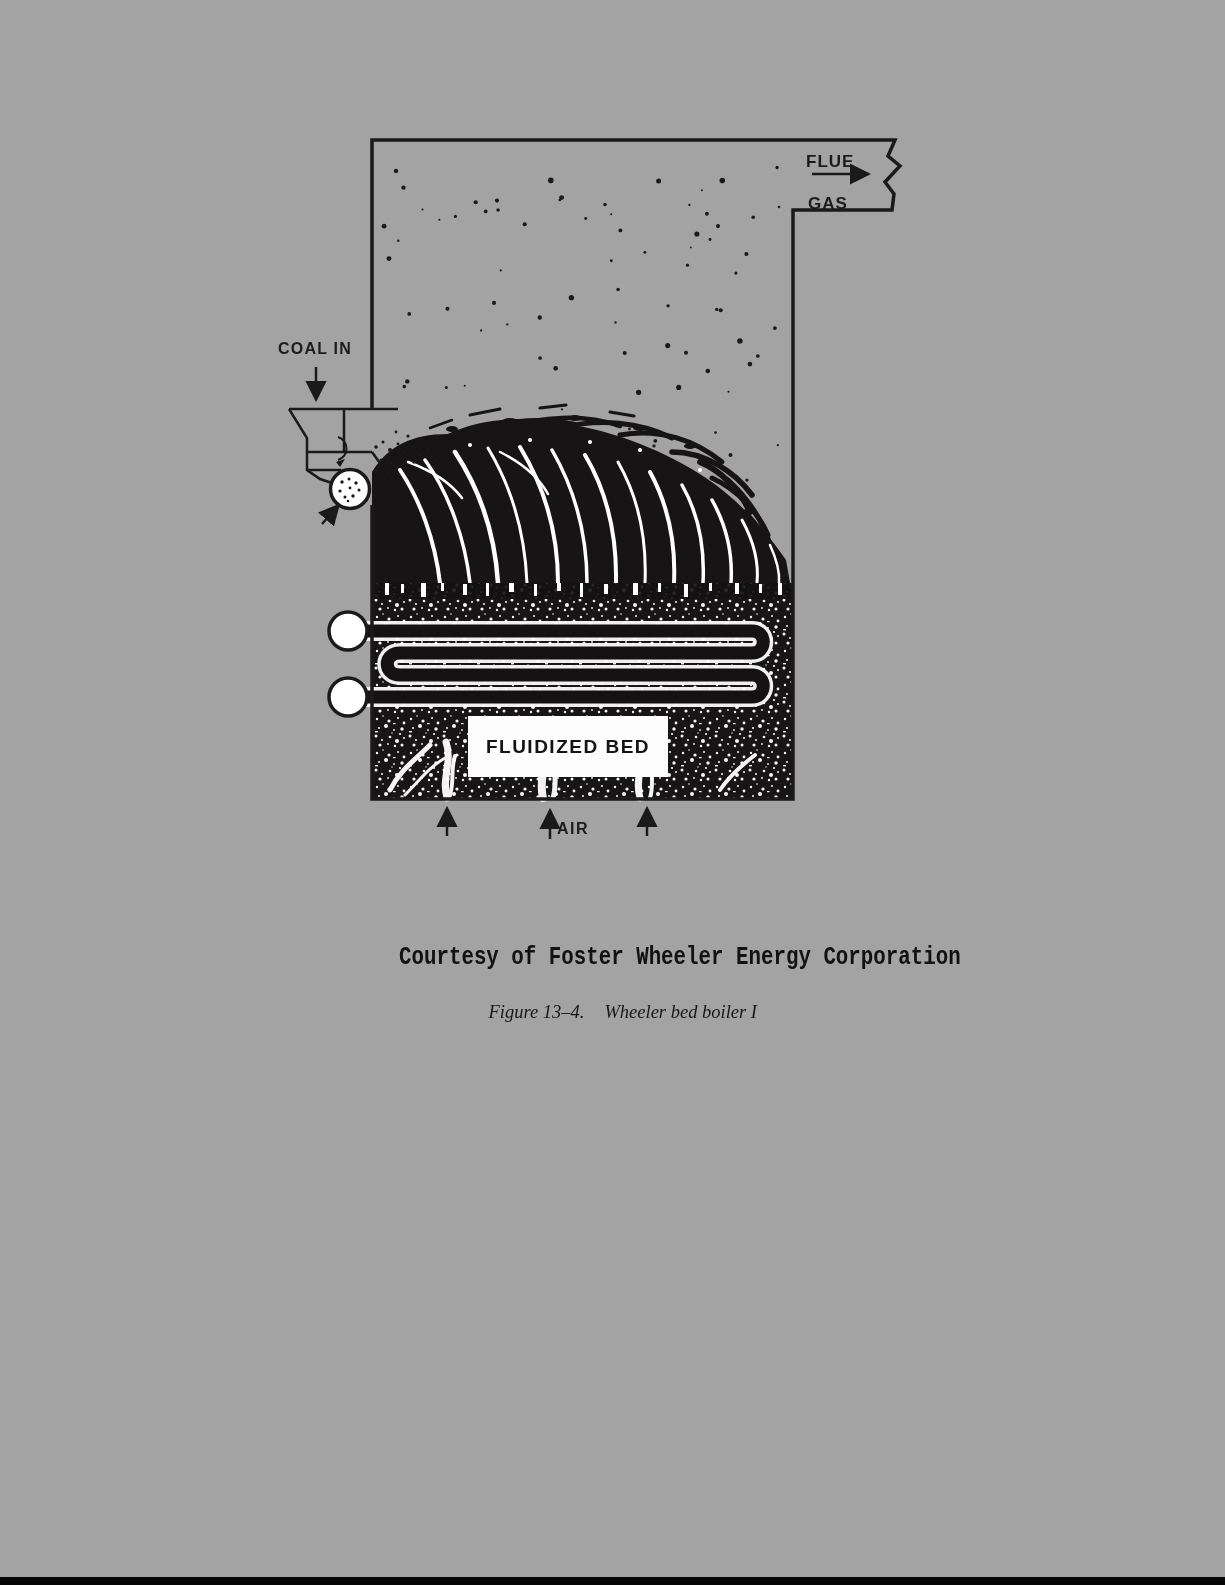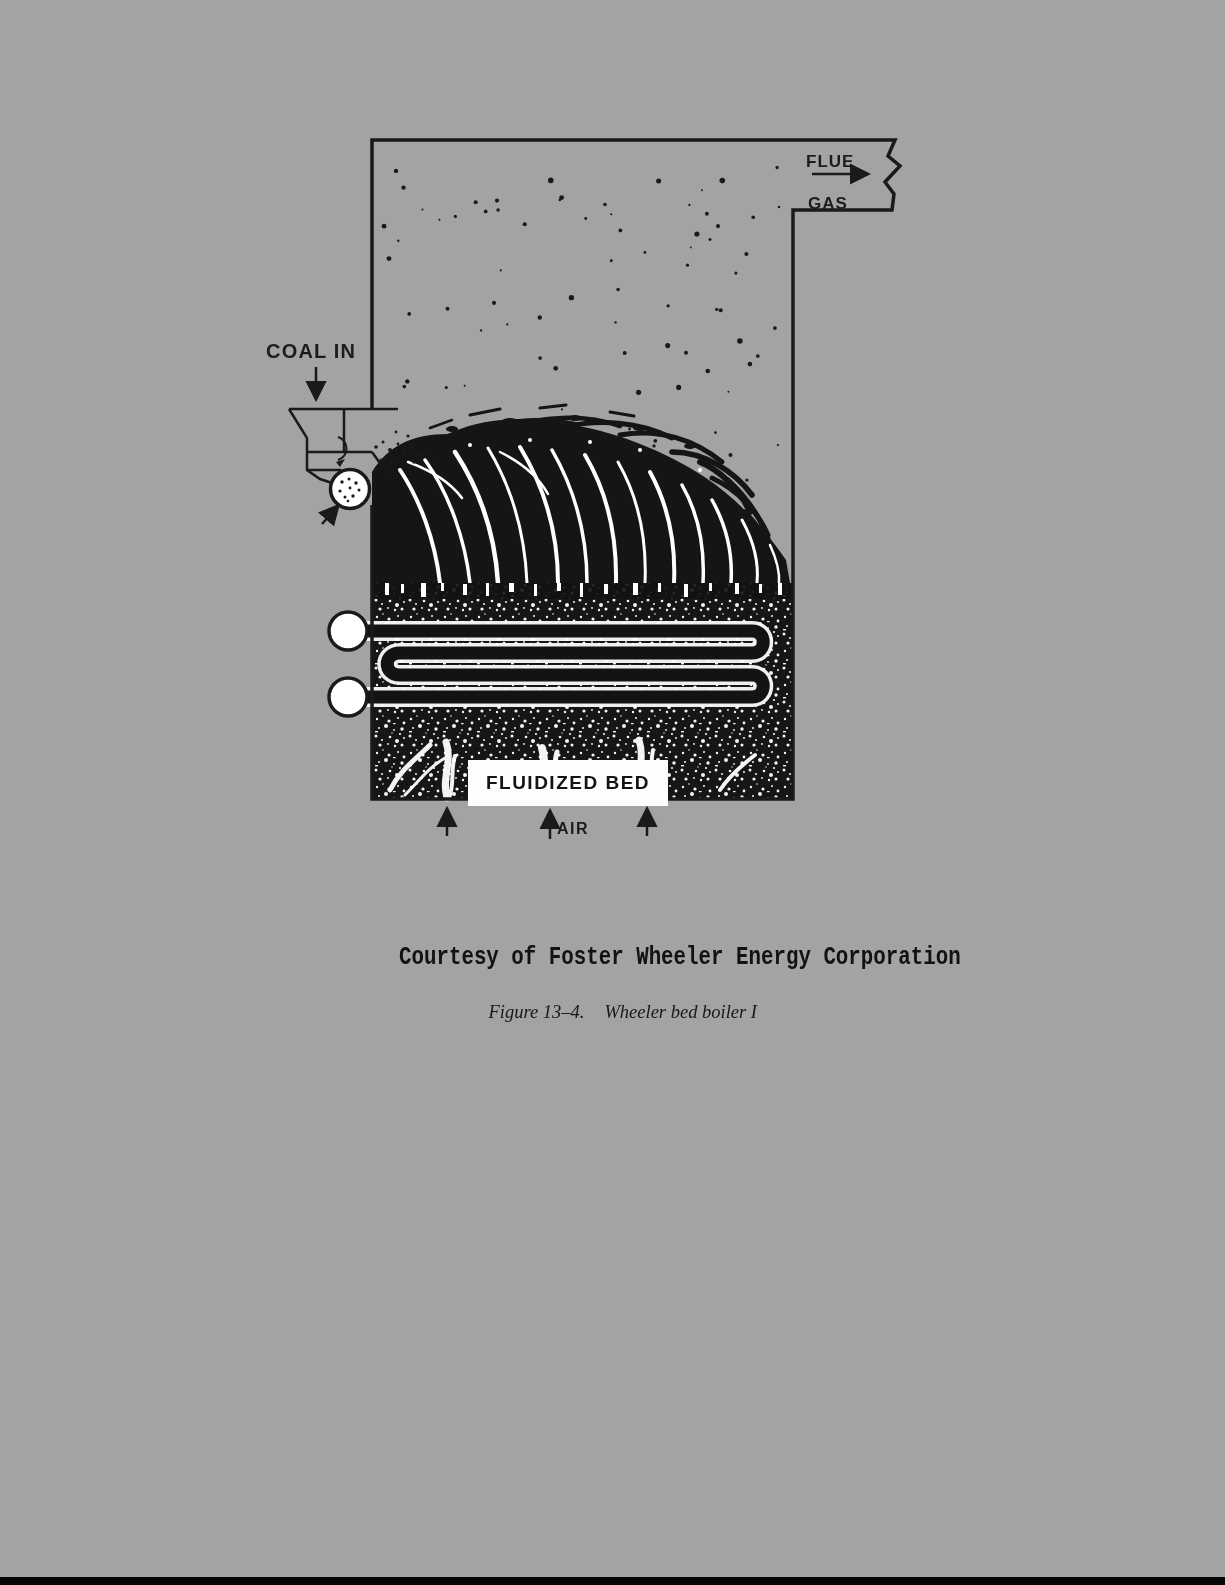--- a/index.html
+++ b/index.html
@@ -3,24 +3,24 @@
 <meta charset="utf-8">
 <style>
   html,body{margin:0;padding:0;background:#fff;}
   .page{position:relative;width:1225px;height:1585px;background:#a3a3a3;overflow:hidden;
         font-family:"Liberation Sans",sans-serif;}
   .art{position:absolute;left:0;top:0;}
   .lbl{position:absolute;color:#1c1c1c;font-weight:600;font-size:17px;line-height:1;
        letter-spacing:1px;white-space:pre;}
   #lbl-flue{left:806px;top:153px;}
   #lbl-gas{left:808px;top:181px;margin-top:14px;}
-  #lbl-coal{left:266px;top:341px;font-size:20px;letter-spacing:1.2px;}
+  #lbl-coal{left:278px;top:341px;font-size:16px;letter-spacing:1.2px;}
   #lbl-stoker{left:284px;top:529px;line-height:23px;}
   #lbl-air{left:534px;top:821px;font-size:16px;letter-spacing:1.5px;text-align:center;width:34px;margin-left:22px;}
-  #bed-label-box{position:absolute;left:468px;top:760px;width:200px;height:46px;background:#fdfdfd;
+  #bed-label-box{position:absolute;left:468px;top:716px;width:200px;height:61px;background:#fdfdfd;
        display:flex;align-items:center;justify-content:center;}
   #bed-label-box span{color:#151313;font-weight:700;font-size:19px;letter-spacing:1.5px;}
   #caption-courtesy{position:absolute;left:399px;top:942px;color:#121212;
        font-family:"Liberation Mono",monospace;font-weight:700;font-size:26px;
        transform:scaleX(0.8);transform-origin:left top;white-space:pre;}
   #caption-figure{position:absolute;left:470px;top:981px;color:#181818;
        font-family:"Liberation Serif",serif;font-style:italic;font-size:18.5px;white-space:pre;}
   #caption-figure .fig-label{margin-right:20px;}
   #bottom-rule{position:absolute;left:0;top:1577px;width:1225px;height:8px;background:#060606;}
 </style>

